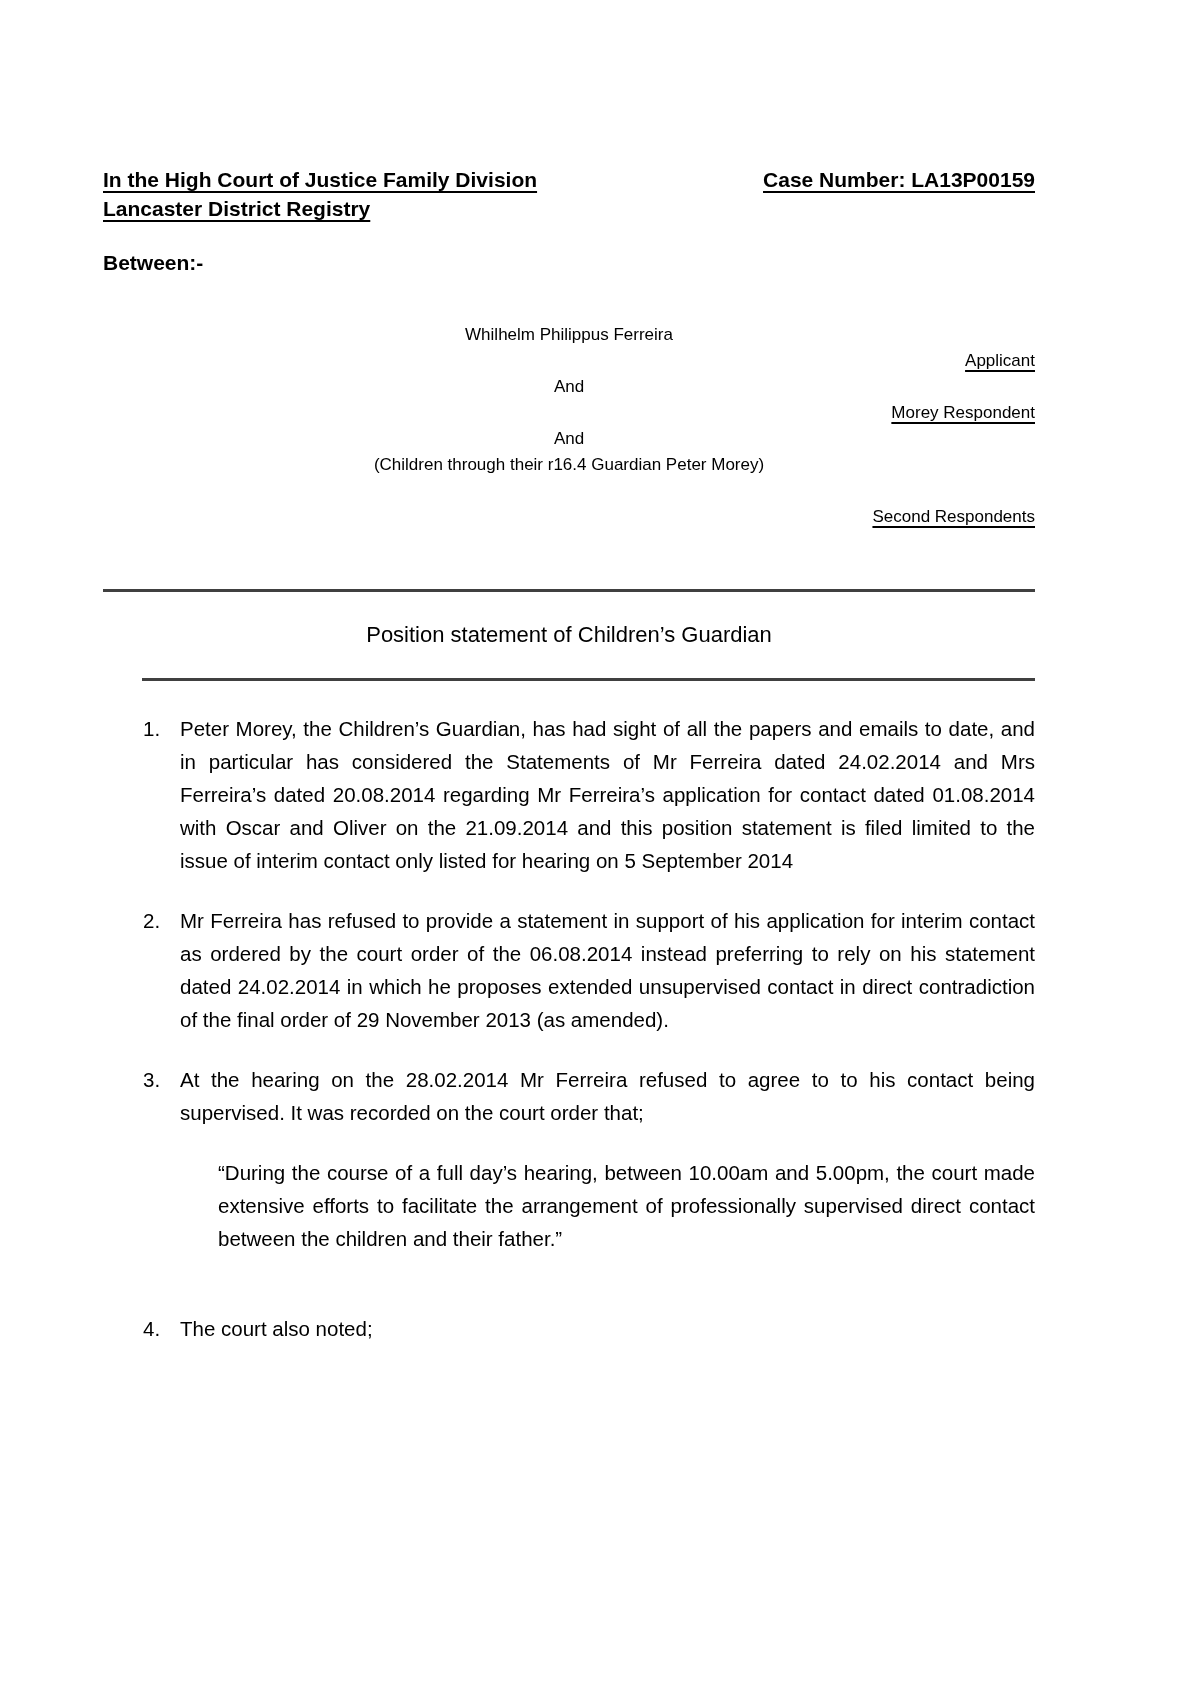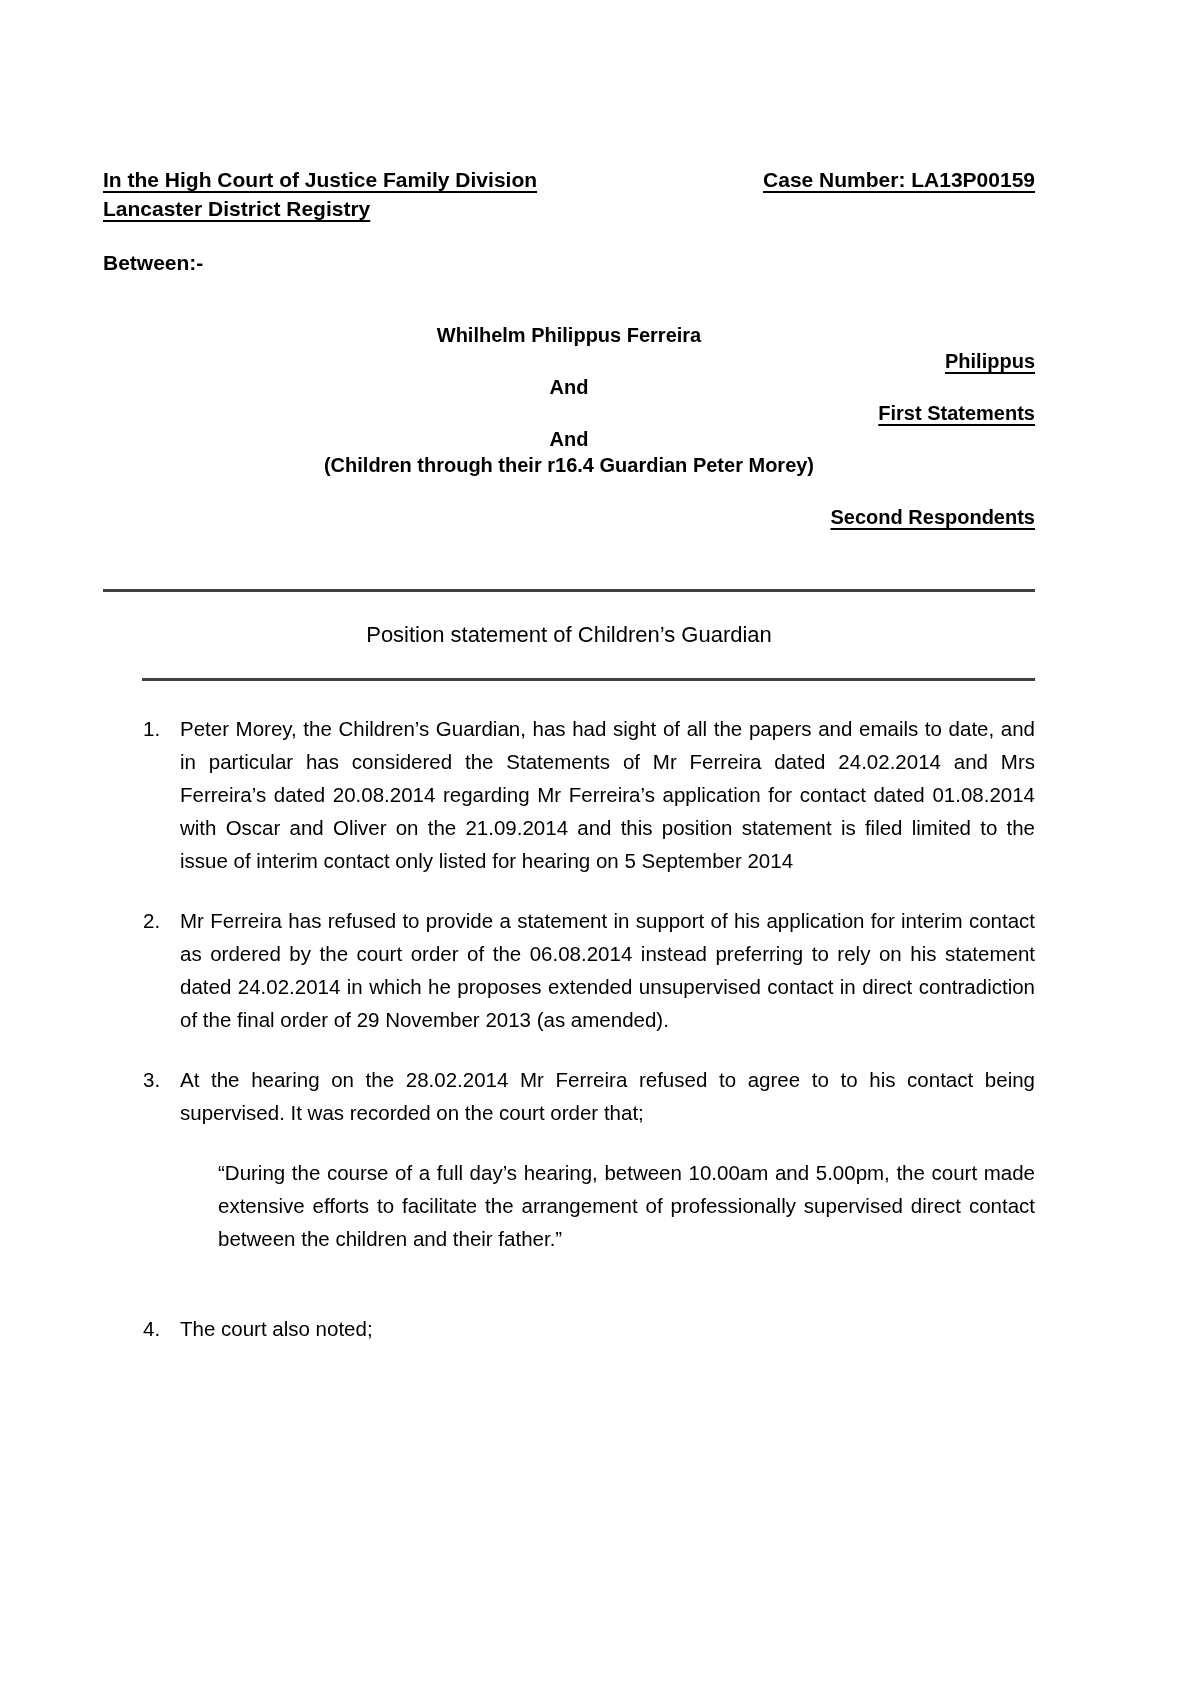--- a/index.html
+++ b/index.html
@@ -43,22 +43,22 @@
   .court-block span { display: block; }
 
   .between {
     margin-top: 28px;
     font-size: 21px;
     font-weight: 700;
   }
 
   
   .parties {
-    font-size: 20px;
-    font-weight: 700;
+    font-size: 17px;
+    font-weight: 400;
     line-height: 26px;
   }
   .parties .line { min-height: 26px; }
   .applicant-name { margin-top: 47px; }
   .second-name-1  { margin-top: 24px; }
   .second-role    { margin-top: 26px; }
 
   
   .rule {
     border: none;
@@ -109,23 +109,23 @@
         <span class="u">In the High Court of Justice Family Division</span>
         <span class="u">Lancaster District Registry</span>
       </div>
       <div class="case-number u">Case Number: LA13P00159</div>
     </div>
 
     <div class="between">Between:-</div>
 
     <div class="parties">
       <div class="line center applicant-name">Whilhelm Philippus Ferreira</div>
-      <div class="line right u">Philippus</div>
+      <div class="line right u">Applicant</div>
       <div class="line center">And</div>
-      <div class="line right u">First Statements</div>
+      <div class="line right u">Morey Respondent</div>
       <div class="line center">And</div>
       <div class="line center">(Children through their r16.4 Guardian Peter Morey)</div>
       <div class="line right u second-role">Second Respondents</div>
     </div>
 
     <div class="rule rule-1"></div>
     <div class="doc-title">Position statement of Children’s Guardian</div>
     <div class="rule rule-2"></div>
 
     <div class="body-text">

